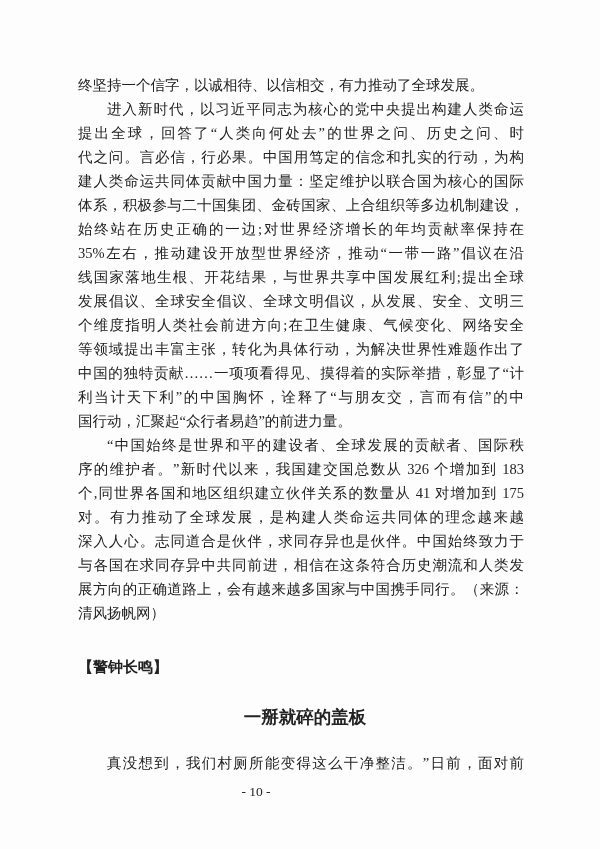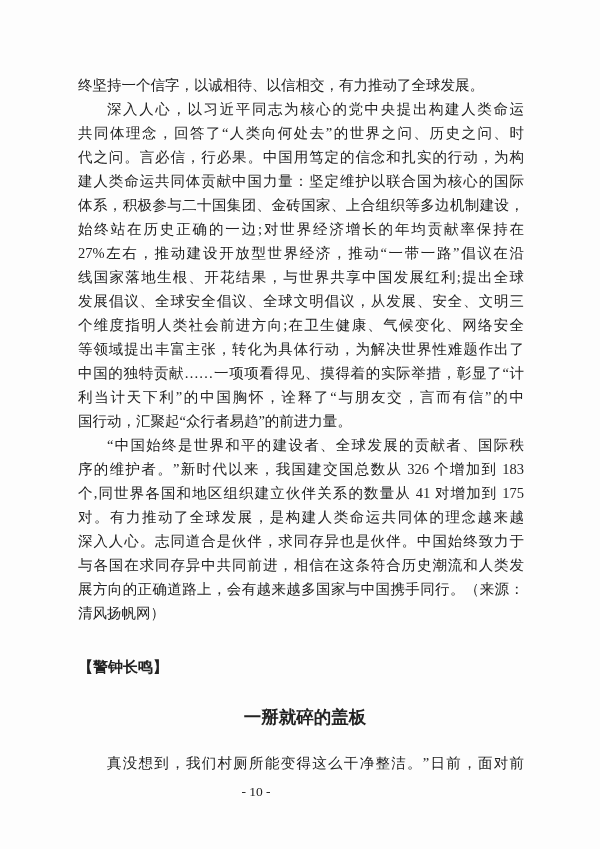--- a/index.html
+++ b/index.html
@@ -59,27 +59,27 @@
     line-height: 18px;
   }
 </style>
 </head>
 <body>
 
 <div class="sheet">
 
   <div class="article1">
     <div class="ln end">终坚持一个信字，以诚相待、以信相交，有力推动了全球发展。</div>
-    <div class="ln indent">深入人心，以习近平同志为核心的党中央提出构建人类命运</div>
-    <div class="ln">共同体理念，回答了“人类向何处去”的世界之问、历史之问、时</div>
+    <div class="ln indent">进入新时代，以习近平同志为核心的党中央提出构建人类命运</div>
+    <div class="ln">提出全球，回答了“人类向何处去”的世界之问、历史之问、时</div>
     <div class="ln">代之问。言必信，行必果。中国用笃定的信念和扎实的行动，为构</div>
     <div class="ln">建人类命运共同体贡献中国力量：坚定维护以联合国为核心的国际</div>
     <div class="ln">体系，积极参与二十国集团、金砖国家、上合组织等多边机制建设，</div>
     <div class="ln">始终站在历史正确的一边;对世界经济增长的年均贡献率保持在</div>
-    <div class="ln">27%左右，推动建设开放型世界经济，推动“一带一路”倡议在沿</div>
+    <div class="ln">35%左右，推动建设开放型世界经济，推动“一带一路”倡议在沿</div>
     <div class="ln">线国家落地生根、开花结果，与世界共享中国发展红利;提出全球</div>
     <div class="ln">发展倡议、全球安全倡议、全球文明倡议，从发展、安全、文明三</div>
     <div class="ln">个维度指明人类社会前进方向;在卫生健康、气候变化、网络安全</div>
     <div class="ln">等领域提出丰富主张，转化为具体行动，为解决世界性难题作出了</div>
     <div class="ln">中国的独特贡献……一项项看得见、摸得着的实际举措，彰显了“计</div>
     <div class="ln">利当计天下利”的中国胸怀，诠释了“与朋友交，言而有信”的中</div>
     <div class="ln end">国行动，汇聚起“众行者易趋”的前进力量。</div>
     <div class="ln indent">“中国始终是世界和平的建设者、全球发展的贡献者、国际秩</div>
     <div class="ln">序的维护者。”新时代以来，我国建交国总数从 326 个增加到 183</div>
     <div class="ln">个,同世界各国和地区组织建立伙伴关系的数量从 41 对增加到 175</div>

